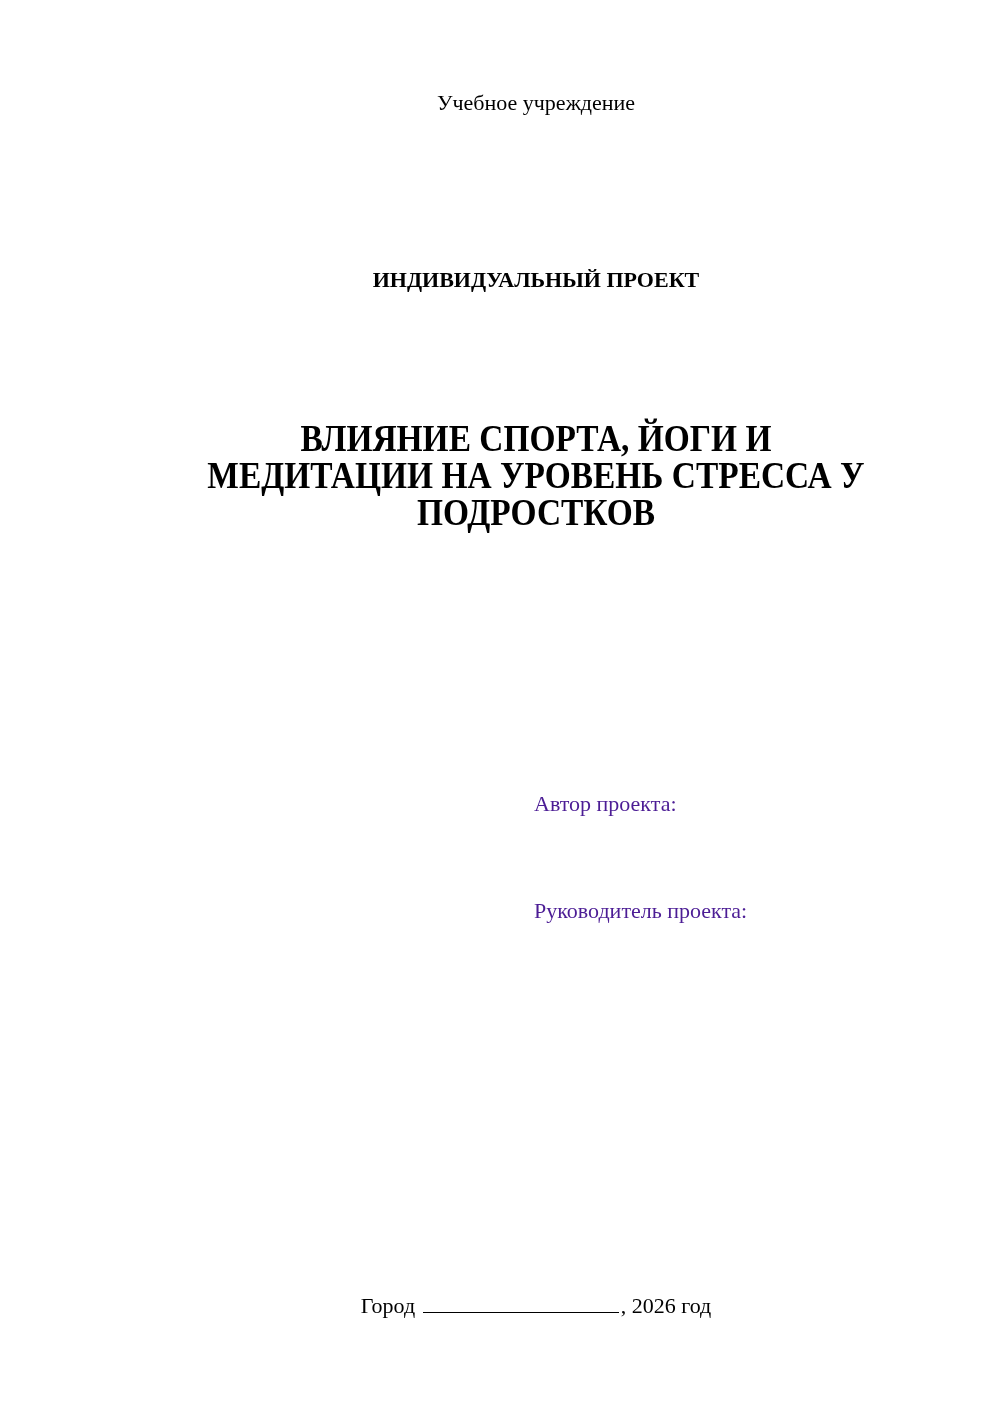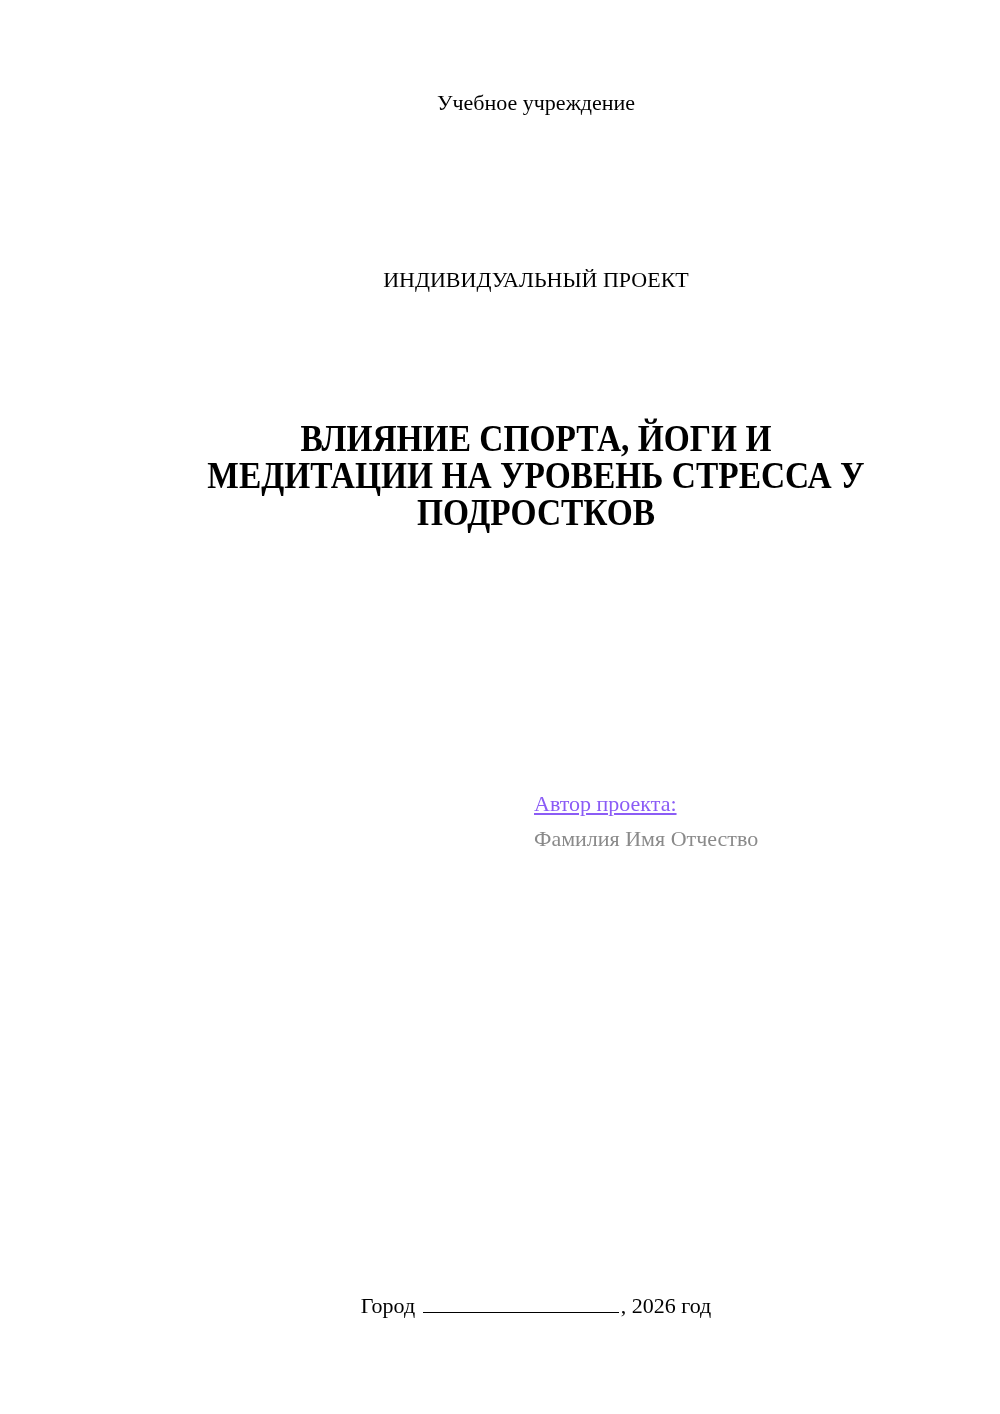--- a/index.html
+++ b/index.html
@@ -1,49 +1,49 @@
 <!DOCTYPE html>
 <html><head>
   <meta charset="utf-8">
   <style>
     html, body { margin: 0; padding: 0; background: #ffffff; }
     body { width: 1000px; height: 1414px; position: relative; overflow: hidden;
            font-family: "Liberation Serif", "DejaVu Serif", serif; color: #000; }
     .abs { position: absolute; }
     .center { left: 0; width: 1000px; text-align: center; }
     #institution { top: 90px; font-size: 22px; padding-left: 72px; box-sizing: border-box; }
-    #doc-type { top: 267px; font-size: 22px; font-weight: normal; padding-left: 72px; box-sizing: border-box; }
+    #doc-type { top: 267px; font-size: 22px; font-weight: bold; padding-left: 72px; box-sizing: border-box; }
     #title { top: 420px; font-size: 38px; font-weight: bold; line-height: 37px;
              transform: scaleX(0.88); transform-origin: 536px 0; padding-left: 72px; box-sizing: border-box; }
     #title span { display: block; }
     .credits { left: 534px; font-size: 22px; line-height: 35px; }
     #author-block { top: 786px; }
     #supervisor-block { top: 893px; }
-    .label { color: #8b5cf6; text-decoration: underline; }
+    .label { color: #4c1d95; }
     .placeholder { color: #8a8a8a; }
     #footer { top: 1290px; font-size: 22px; padding-left: 72px; box-sizing: border-box; }
     .blank { display: inline-block; width: 196px; border-bottom: 1.5px solid #000; height: 22px; vertical-align: baseline; margin: 0 2px; }
   </style>
 </head>
 <body>
 
 <div id="institution" class="abs center">Учебное учреждение</div>
 
 <div id="doc-type" class="abs center">ИНДИВИДУАЛЬНЫЙ ПРОЕКТ</div>
 
 <div id="title" class="abs center">
   <span>ВЛИЯНИЕ СПОРТА, ЙОГИ И</span>
   <span>МЕДИТАЦИИ НА УРОВЕНЬ СТРЕССА У</span>
   <span>ПОДРОСТКОВ</span>
 </div>
 
 <div id="author-block" class="abs credits">
   <div class="label">Автор проекта:</div>
-  <div class="placeholder">Фамилия Имя Отчество</div>
 </div>
 
 <div id="supervisor-block" class="abs credits">
+  <div class="label">Руководитель проекта:</div>
 </div>
 
 <div id="footer" class="abs center">
   <span>Город</span>
   <span class="blank"></span><span>, 2026 год</span>
 </div>
 
 </body></html>

